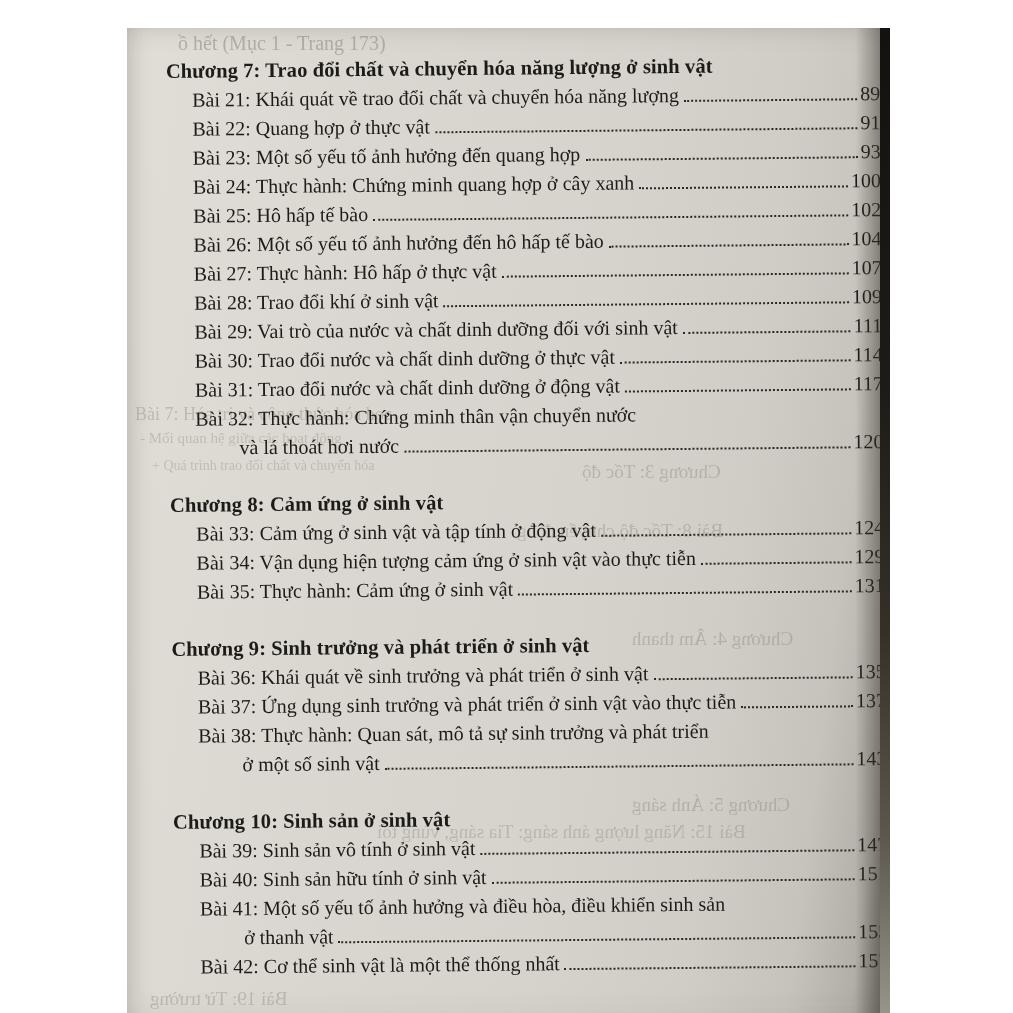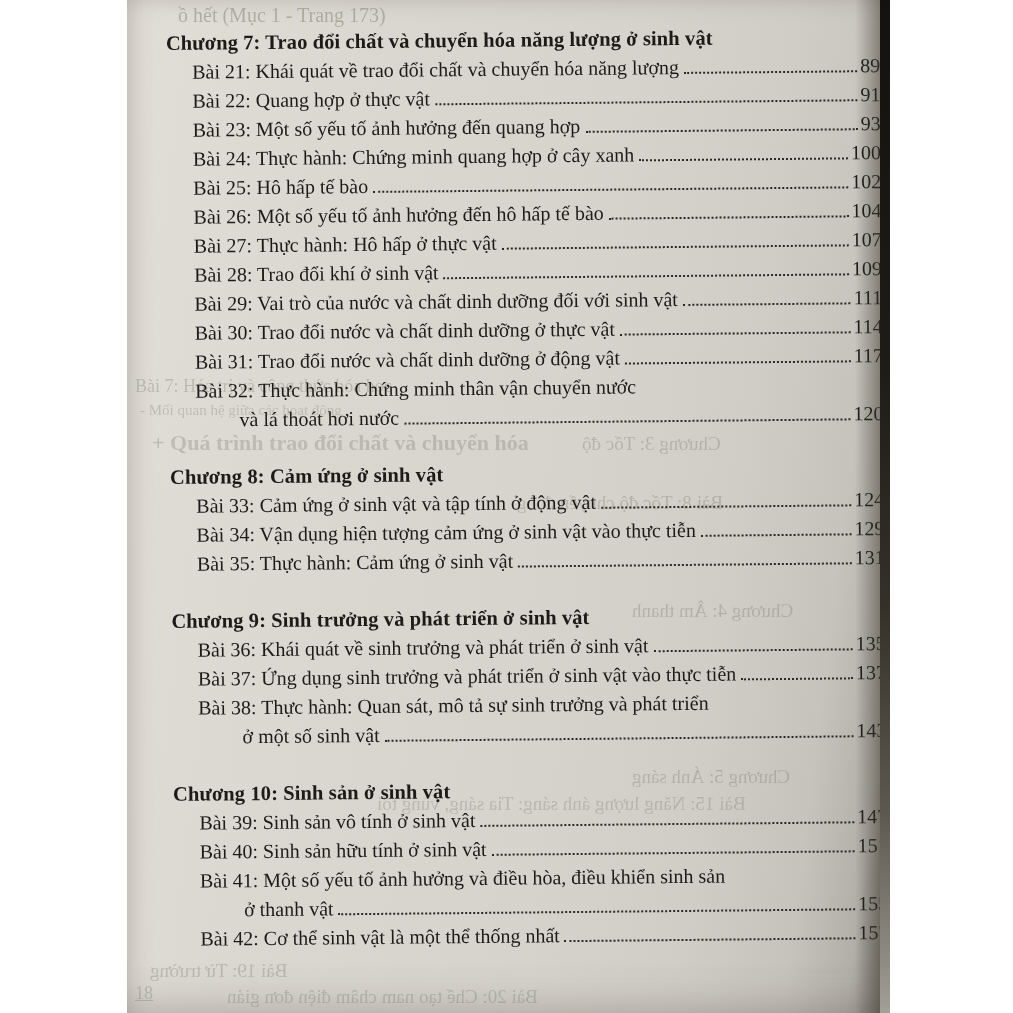--- a/index.html
+++ b/index.html
@@ -1,21 +1,21 @@
 <!DOCTYPE html>
 <html><head>
 <meta charset="utf-8">
 <style>
   html, body {
     margin: 0; padding: 0;
     width: 1013px; height: 1013px;
     background: #ffffff;
     overflow: hidden;
   }
-  .stage { position: relative; width: 1013px; height: 759px; }
+  .stage { position: relative; width: 1013px; height: 759px; margin-top: 28px; }
 
   
   .page {
     position: absolute;
     left: 127px; top: 0;
     width: 763px; height: 1013px;
     background: linear-gradient(97deg,
       #e1ded7 0%, #dad7d0 30%, #d6d3cc 58%,
       #d0cdc6 76%, #c6c3bc 88%, #b2afa8 95%, #8d8a83 99%);
     box-shadow: inset 16px 0 26px -16px rgba(95,90,80,.30),
@@ -77,21 +77,21 @@
 </style>
 </head>
 <body>
 
 <div class="stage">
   <div class="page">
     <div class="bleed-layer" id="bleed-layer">
         <div class="bleed" style="left: 51px; top: 4px; font-size: 20px; opacity: 0.42;">ồ hết (Mục 1 - Trang 173)</div>
         <div class="bleed" style="left: 8px; top: 376px; font-size: 18px; opacity: 0.3;">Bài 7: Hóa trị và công thức hóa học</div>
         <div class="bleed" style="left: 13px; top: 402px; font-size: 15px; opacity: 0.28;">- Mối quan hệ giữa các hoạt động</div>
-        <div class="bleed" style="left: 25px; top: 430px; font-size: 22px; opacity: 0.28; font-weight: bold;">+ Quá trình trao đổi chất và chuyển hóa</div>
+        <div class="bleed" style="left: 25px; top: 430px; font-size: 14px; opacity: 0.28;">+ Quá trình trao đổi chất và chuyển hóa</div>
         <div class="bleed mirrored" style="left: 455px; top: 433px; font-size: 19px; opacity: 0.3;">Chương 3: Tốc độ</div>
         <div class="bleed mirrored" style="left: 390px; top: 492px; font-size: 19px; opacity: 0.3;">Bài 8: Tốc độ chuyển động</div>
         <div class="bleed mirrored" style="left: 505px; top: 600px; font-size: 19px; opacity: 0.3;">Chương 4: Âm thanh</div>
         <div class="bleed mirrored" style="left: 505px; top: 766px; font-size: 19px; opacity: 0.3;">Chương 5: Ánh sáng</div>
         <div class="bleed mirrored" style="left: 250px; top: 793px; font-size: 19px; opacity: 0.28;">Bài 15: Năng lượng ánh sáng: Tia sáng, vùng tối</div>
         <div class="bleed mirrored" style="left: 23px; top: 960px; font-size: 19px; opacity: 0.3;">Bài 19: Từ trường</div>
         <div class="bleed" style="left: 8px; top: 983px; font-size: 18px; opacity: 0.3; text-decoration: underline;">18</div>
         <div class="bleed mirrored" style="left: 100px; top: 986px; font-size: 19px; opacity: 0.3;">Bài 20: Chế tạo nam châm điện đơn giản</div>
       </div>
     <div class="content" id="toc">

